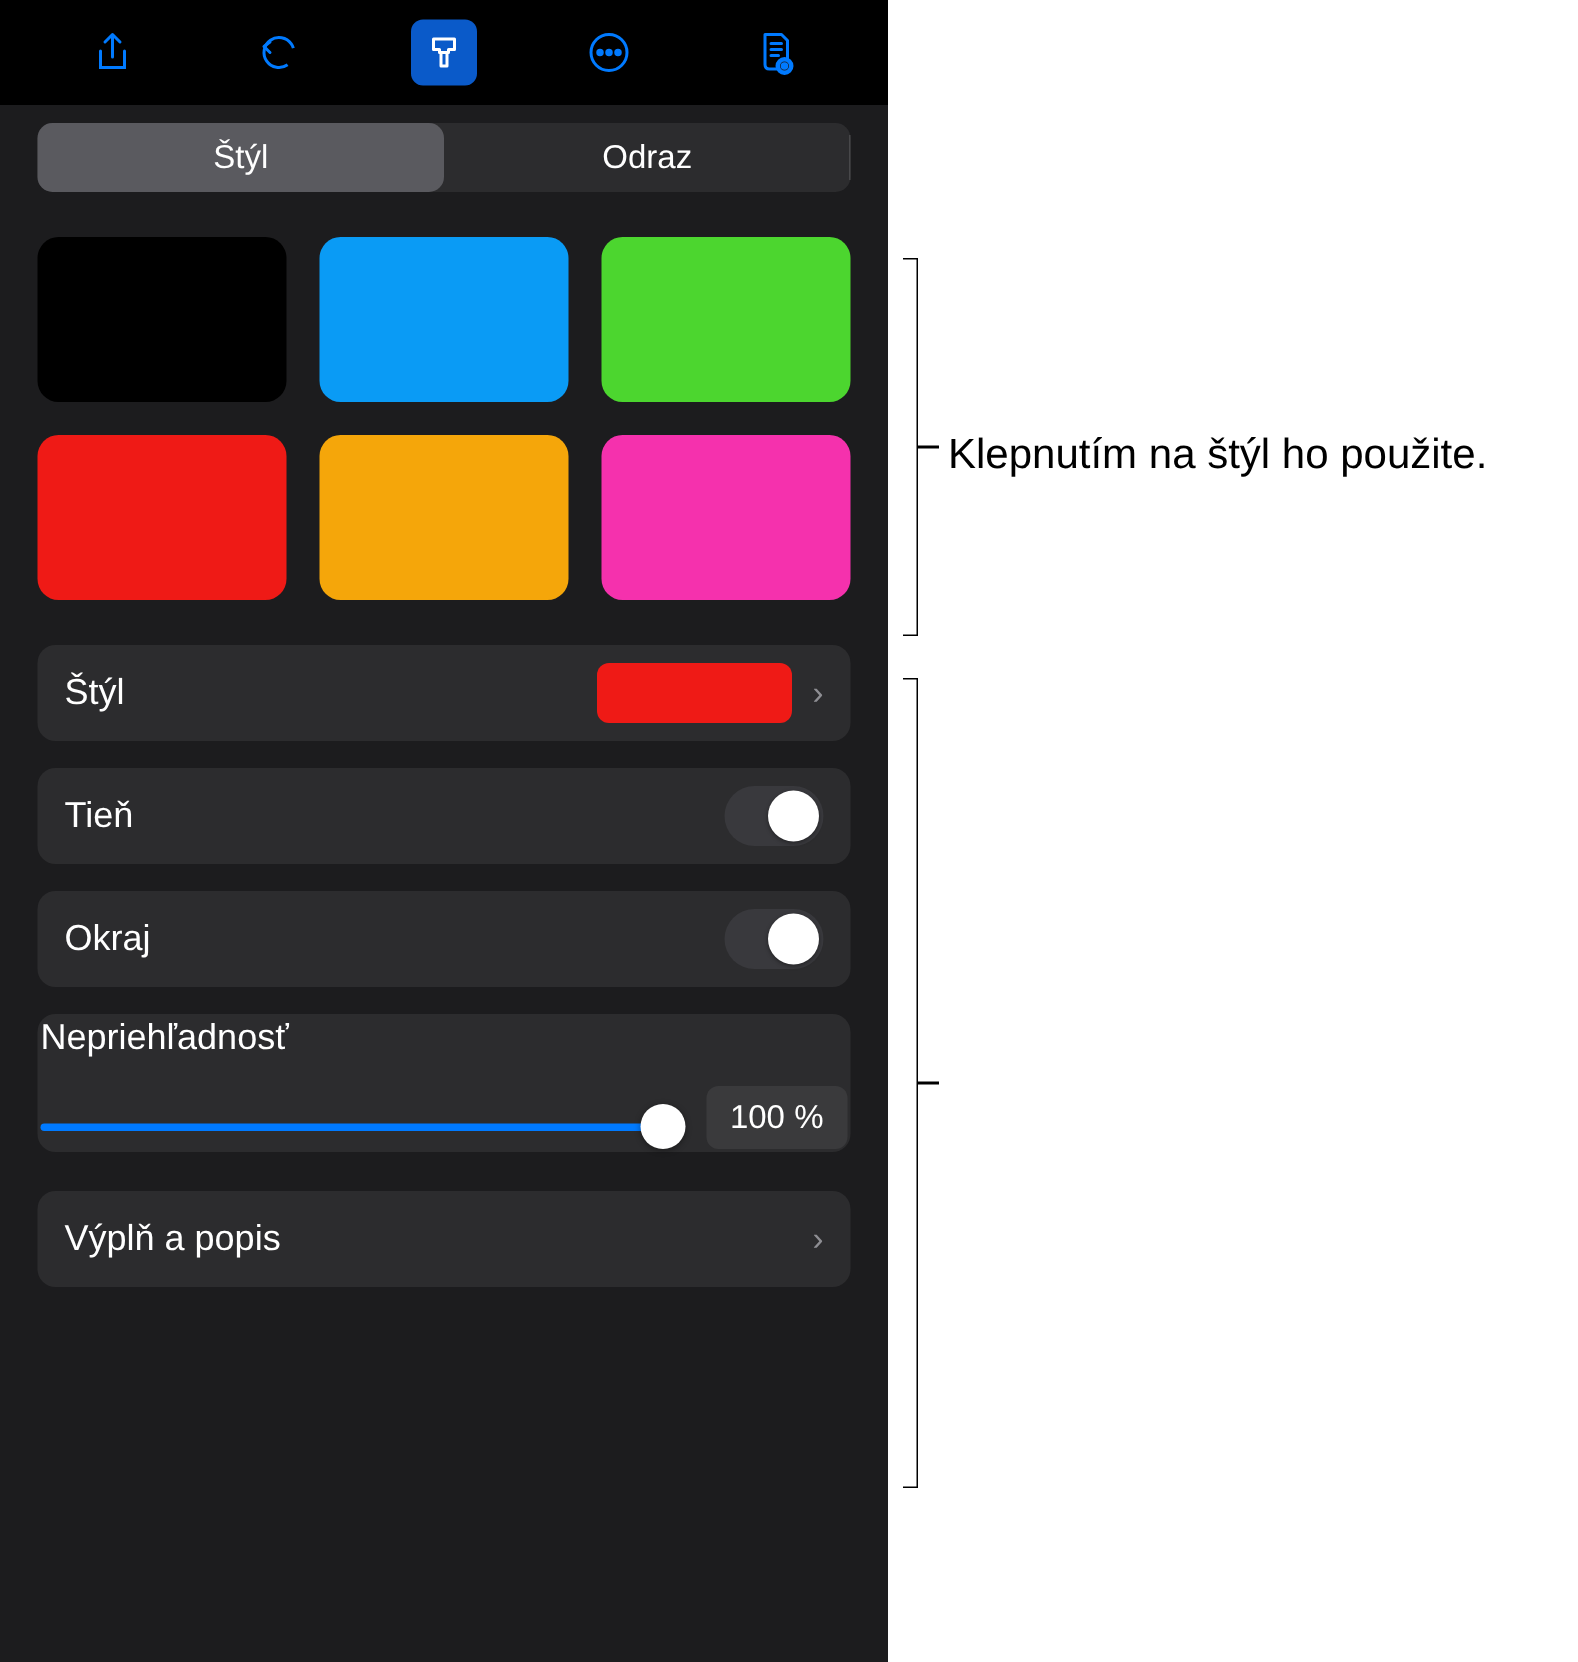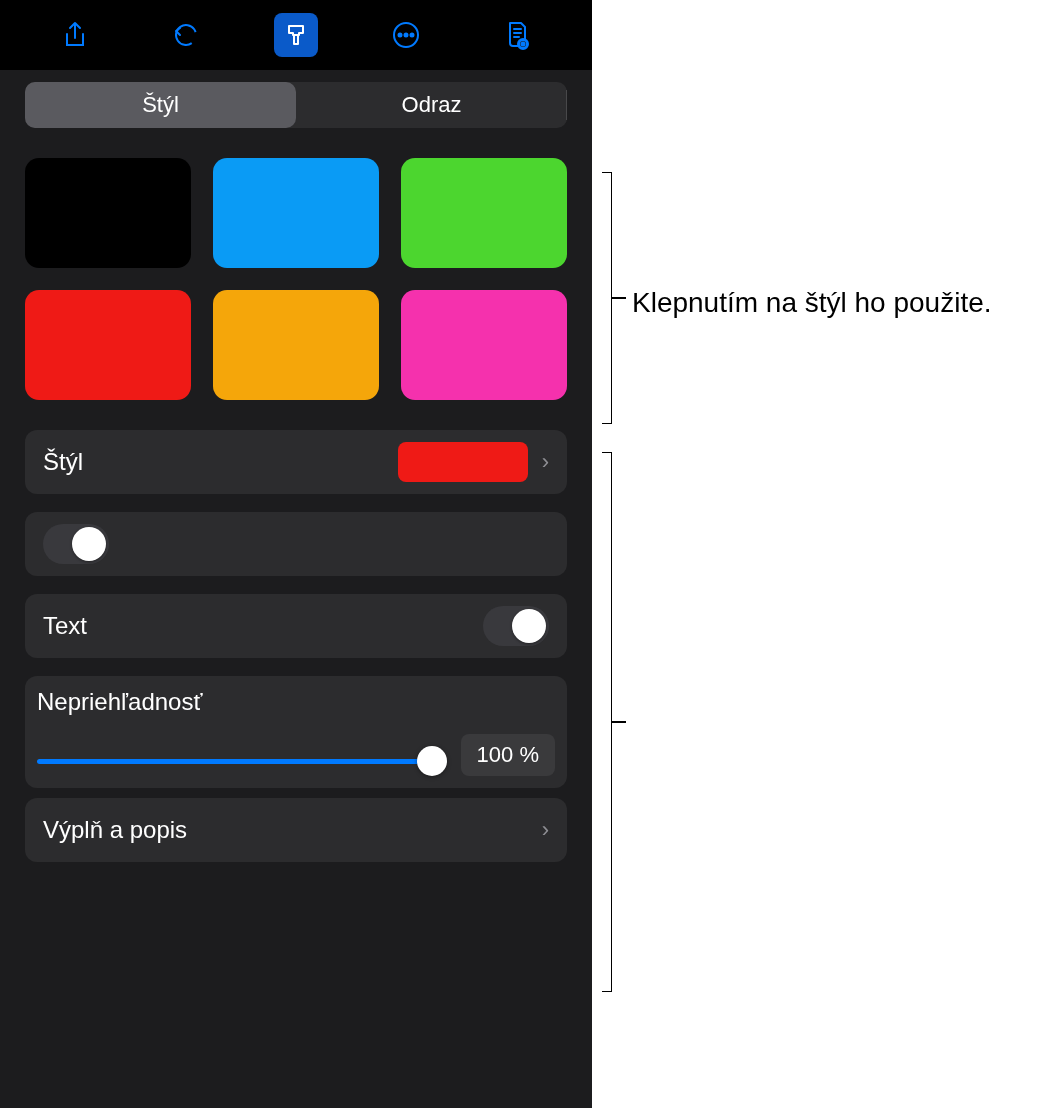--- a/index.html
+++ b/index.html
@@ -130,22 +130,22 @@
       top: 3px;
       width: 34px;
       height: 34px;
       background: #ffffff;
       border-radius: 17px;
       box-shadow: 0 1px 3px rgba(0,0,0,0.4);
     }
     .opacity-row {
       background: #2c2c2e;
       border-radius: 12px;
-      padding: 12px;
-      margin-bottom: 10px;
+      padding: 2px;
+      margin-bottom: 26px;
       color: #ffffff;
     }
     .opacity-title {
       font-size: 24px;
       margin-bottom: 18px;
     }
     .opacity-controls {
       display: flex;
       align-items: flex-end;
       gap: 16px;
@@ -260,27 +260,28 @@
     </div>
 
     <div class="row">
       <div class="row-label">Štýl</div>
       <div class="fill-color" style="background:#ef1a16"></div>
       <div class="chevron">›</div>
     </div>
 
 
     <div class="row">
+      <div class="row-label">Tieň</div>
       <div class="toggle">
         <div class="toggle-knob"></div>
       </div>
     </div>
 
     <div class="row">
-      <div class="row-label">Text</div>
+      <div class="row-label">Okraj</div>
       <div class="toggle">
         <div class="toggle-knob"></div>
       </div>
     </div>
 
     <div class="opacity-row">
       <div class="opacity-title">Nepriehľadnosť</div>
       <div class="opacity-controls">
         <div class="slider">
           <div class="slider-track"></div>

